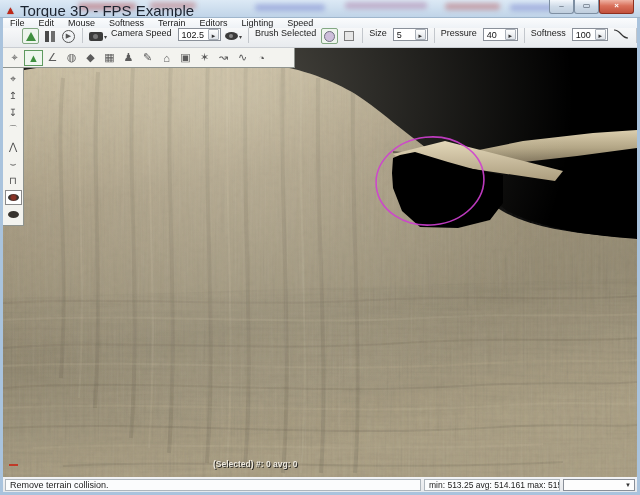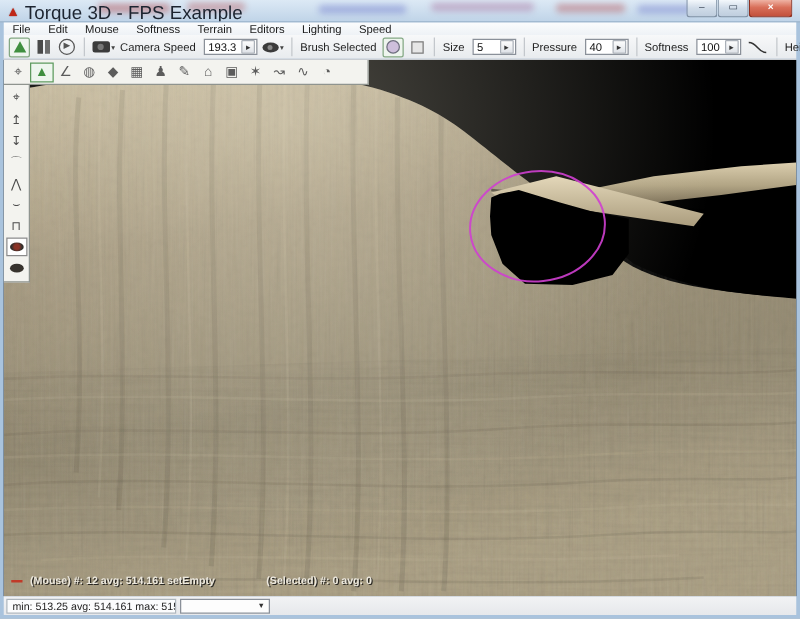--- a/index.html
+++ b/index.html
@@ -23,21 +23,21 @@
     background:linear-gradient(#efb3a4,#d9705a 45%,#c2503c); border-color:#8e3020; }
 
   
   .menubar { position:absolute; left:3px; top:18px; width:634px; height:10px;
     background:linear-gradient(#fbfcfd,#eef2f6); display:flex; align-items:flex-start; }
   .menu-item { font-size:9px; line-height:10px; color:#1a1a1a; padding:0 7px; cursor:default; }
 
   
   .toolbar { position:absolute; left:3px; top:28px; width:634px; height:20px;
     background:linear-gradient(#f7f8f9,#e8ebee); border-bottom:1px solid #c9cdd2;
-    display:flex; align-items:center; padding:0 3px; white-space:nowrap; }
+    display:flex; align-items:flex-start; padding:0 18px; white-space:nowrap; }
   .sep { width:1px; height:15px; background:#c3c7cc; margin:0 4px; flex:none; }
   .tb-label { font-size:9px; color:#222; margin:0 4px 0 2px; }
   .tb-btn { height:16px; min-width:17px; display:flex; align-items:center; justify-content:center;
     border:1px solid transparent; border-radius:2px; margin:0 1px; flex:none; }
   .tb-btn.selected { border-color:#83a883; background:#eef5ee; }
   .tri-green { width:0; height:0; border-left:5px solid transparent; border-right:5px solid transparent;
     border-bottom:9px solid #3f8f3f; }
   .layout-ico { width:10px; height:11px;
     background:linear-gradient(90deg,#4a4a4a 0 42%,transparent 42% 58%,#6d6d6d 58% 100%); }
   .play-ico { width:13px; height:13px; border:1.3px solid #555; border-radius:50%;
@@ -138,21 +138,21 @@
   <div class="tb-btn">
     <span class="play-ico">▶</span>
   </div>
   <span class="sep"></span>
   <div class="tb-btn">
     <span class="cam-ico"></span>
     <span class="caret">▾</span>
   </div>
   <span class="tb-label">Camera Speed</span>
   <span class="field">
-    <span class="field-val">193.3</span>
+    <span class="field-val">102.5</span>
     <span class="field-btn">▸</span>
   </span>
   <div class="tb-btn">
     <span class="eye-ico"></span>
     <span class="caret">▾</span>
   </div>
   <span class="sep"></span>
   <span class="tb-label">Brush Selected</span>
   <div class="tb-btn selected">
     <span class="circle-ico"></span>
@@ -312,22 +312,22 @@
     <span class="vtool-cell">⊓</span>
     <span class="vtool-cell selected">
       <span class="ellipse-ico hot"></span>
     </span>
     <span class="vtool-cell">
       <span class="ellipse-ico"></span>
     </span>
   </div>
 
   <span class="red-dash" style="left:6px;top:416px;"></span>
-  <span class="vp-stats" style="left:21px;top:411px;">(Mouse) #: 12  avg: 514.161 setEmpty</span>
   <span class="vp-stats" style="left:210px;top:411px;">(Selected) #: 0  avg: 0</span>
 </div>
 
 <div class="statusbar">
+  <div class="status-field status-msg">Remove terrain collision.</div>
   <div class="status-field status-range">min: 513.25  avg: 514.161  max: 515.1</div>
   <div class="status-combo">
     <span class="combo-arrow">▼</span>
   </div>
 </div>
 
 </body></html>

